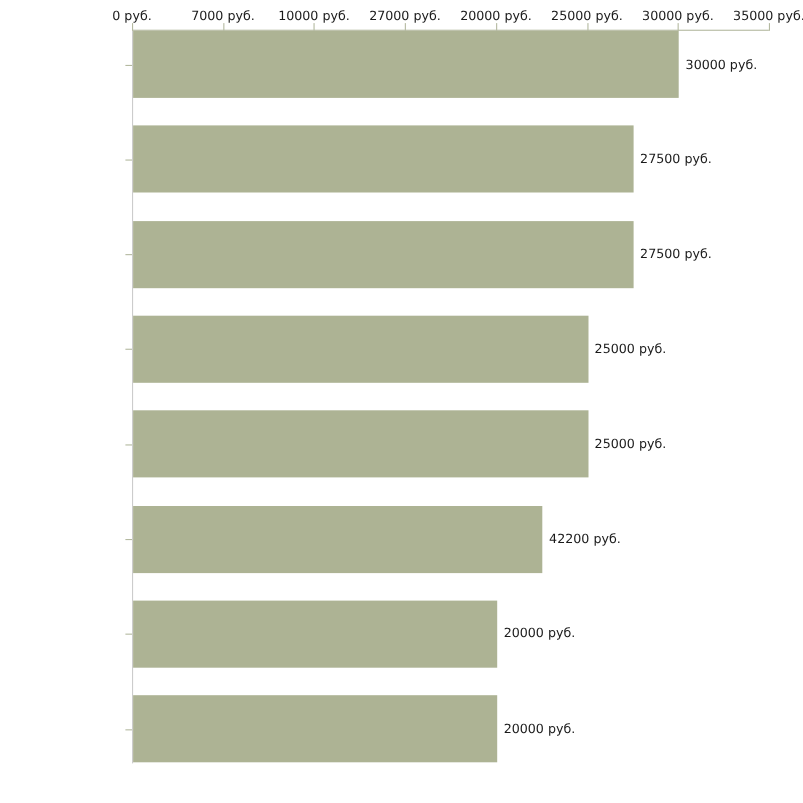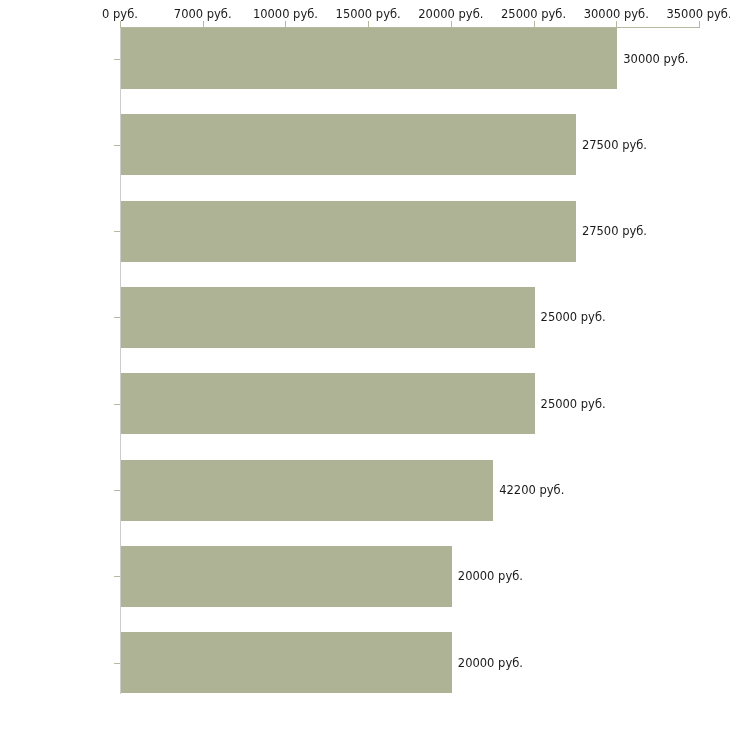--- a/index.html
+++ b/index.html
@@ -85,21 +85,21 @@
   <div class="y-axis-line"></div>
 
   <div id="x-ticks">
       <div class="x-tick" style="left: 120px;"></div>
       <div class="x-tick-label" style="left: 120px;">0 руб.</div>
       <div class="x-tick" style="left: 202.714px;"></div>
       <div class="x-tick-label" style="left: 202.714px;">7000 руб.</div>
       <div class="x-tick" style="left: 285.429px;"></div>
       <div class="x-tick-label" style="left: 285.429px;">10000 руб.</div>
       <div class="x-tick" style="left: 368.143px;"></div>
-      <div class="x-tick-label" style="left: 368.143px;">15000 руб.</div>
+      <div class="x-tick-label" style="left: 368.143px;">27000 руб.</div>
       <div class="x-tick" style="left: 450.857px;"></div>
       <div class="x-tick-label" style="left: 450.857px;">20000 руб.</div>
       <div class="x-tick" style="left: 533.571px;"></div>
       <div class="x-tick-label" style="left: 533.571px;">25000 руб.</div>
       <div class="x-tick" style="left: 616.286px;"></div>
       <div class="x-tick-label" style="left: 616.286px;">30000 руб.</div>
       <div class="x-tick" style="left: 699px;"></div>
       <div class="x-tick-label" style="left: 699px;">35000 руб.</div>
     </div>
   <div id="y-ticks">

